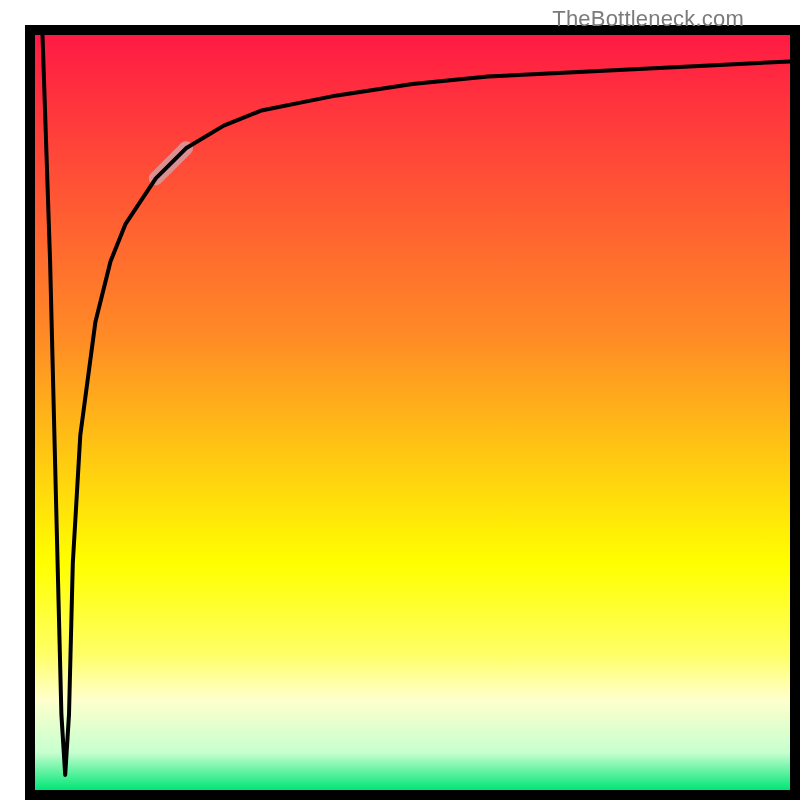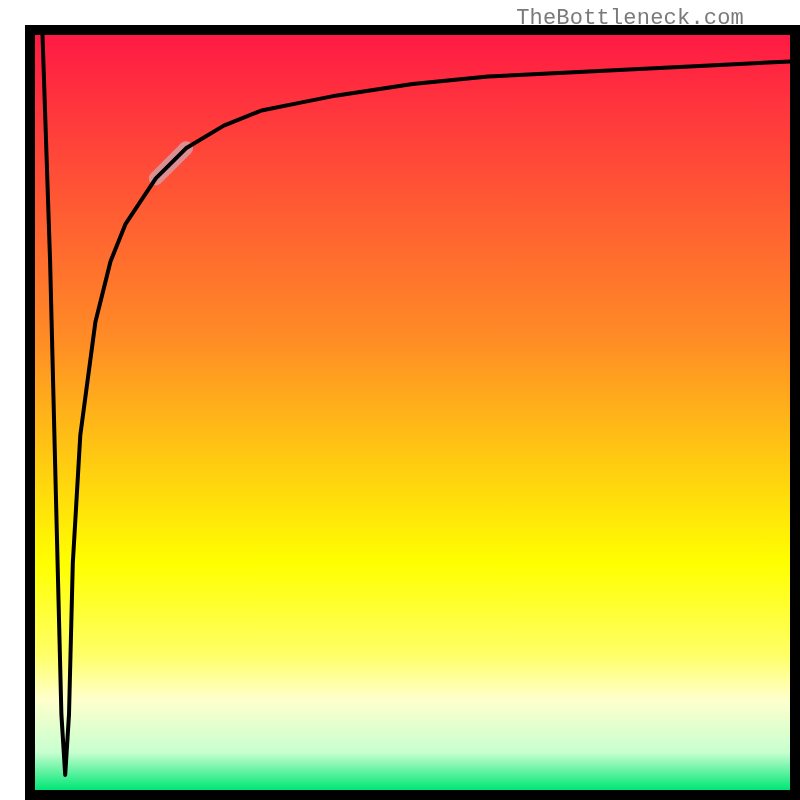--- a/index.html
+++ b/index.html
@@ -7,21 +7,20 @@
     padding: 0;
     width: 800px;
     height: 800px;
     background: #ffffff;
     font-family: Arial, Helvetica, sans-serif;
   }
   .wrap {
     position: relative;
     width: 756px;
     height: 800px;
-    font-family: Liberation Mono, monospace;
   }
   .watermark {
     position: absolute;
     top: 6px;
     right: 12px;
     font-size: 22px;
     color: #7a7a7a;
     letter-spacing: 0.2px;
     z-index: 10;
   }

